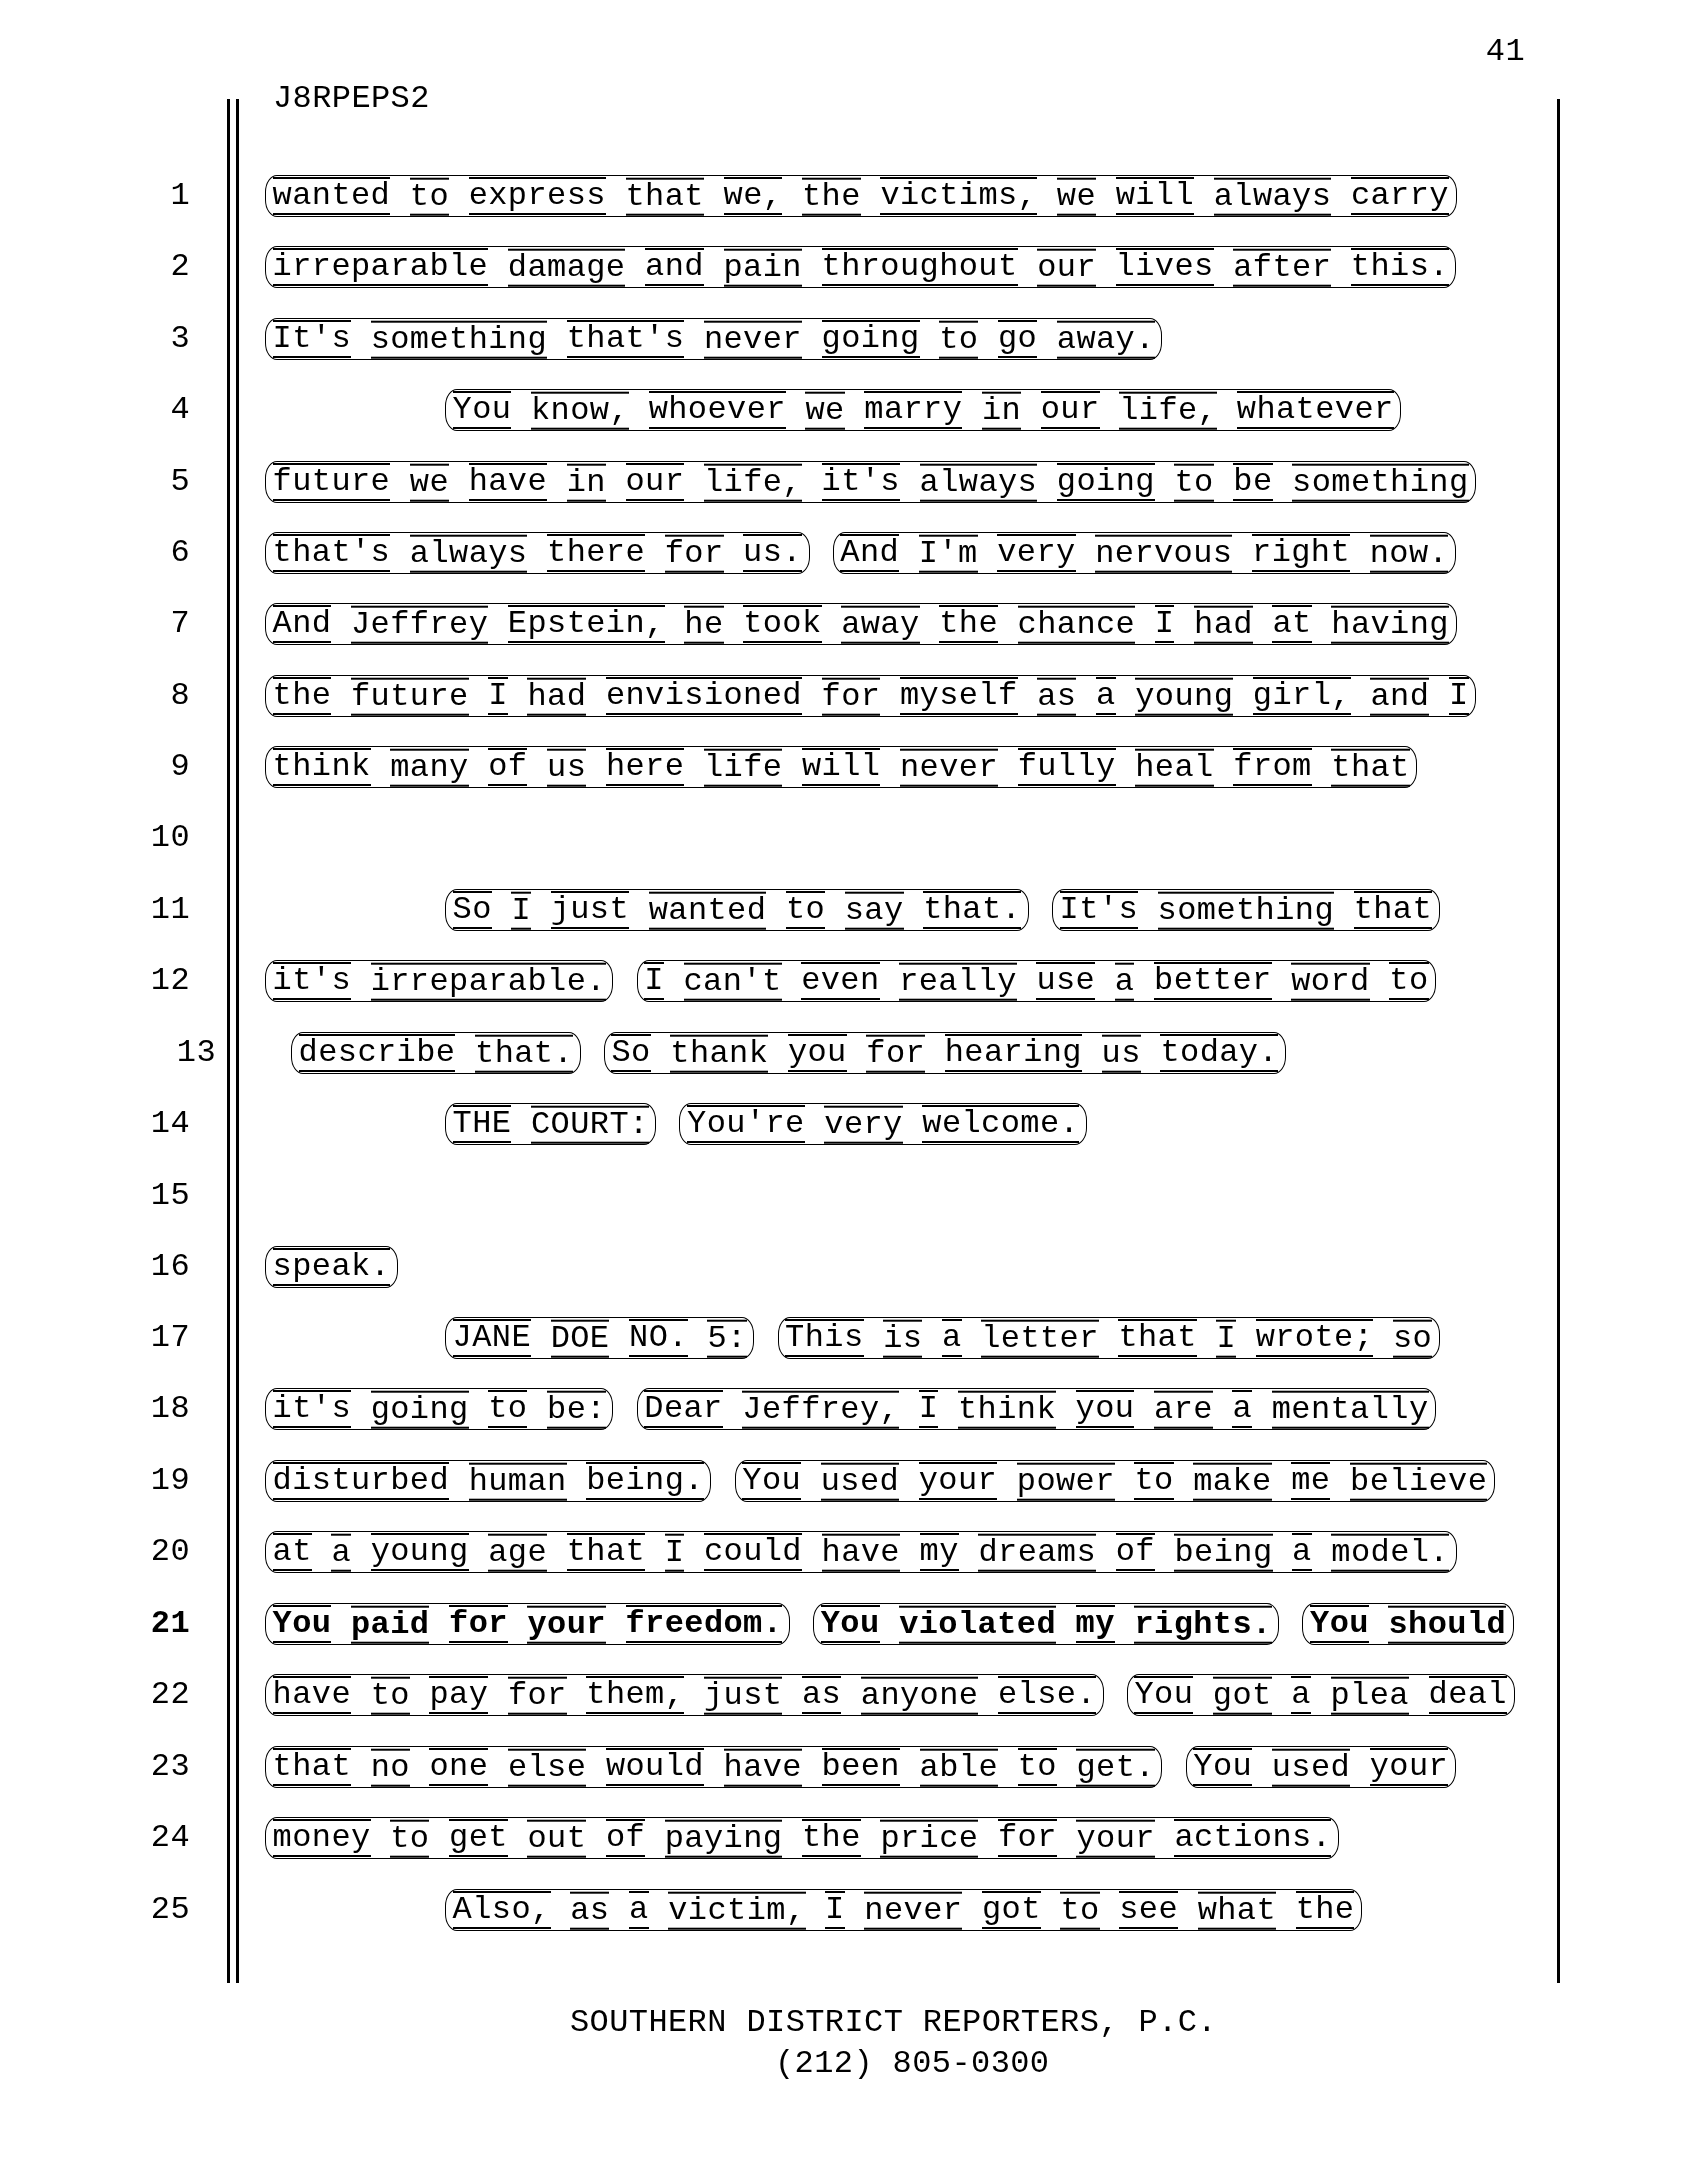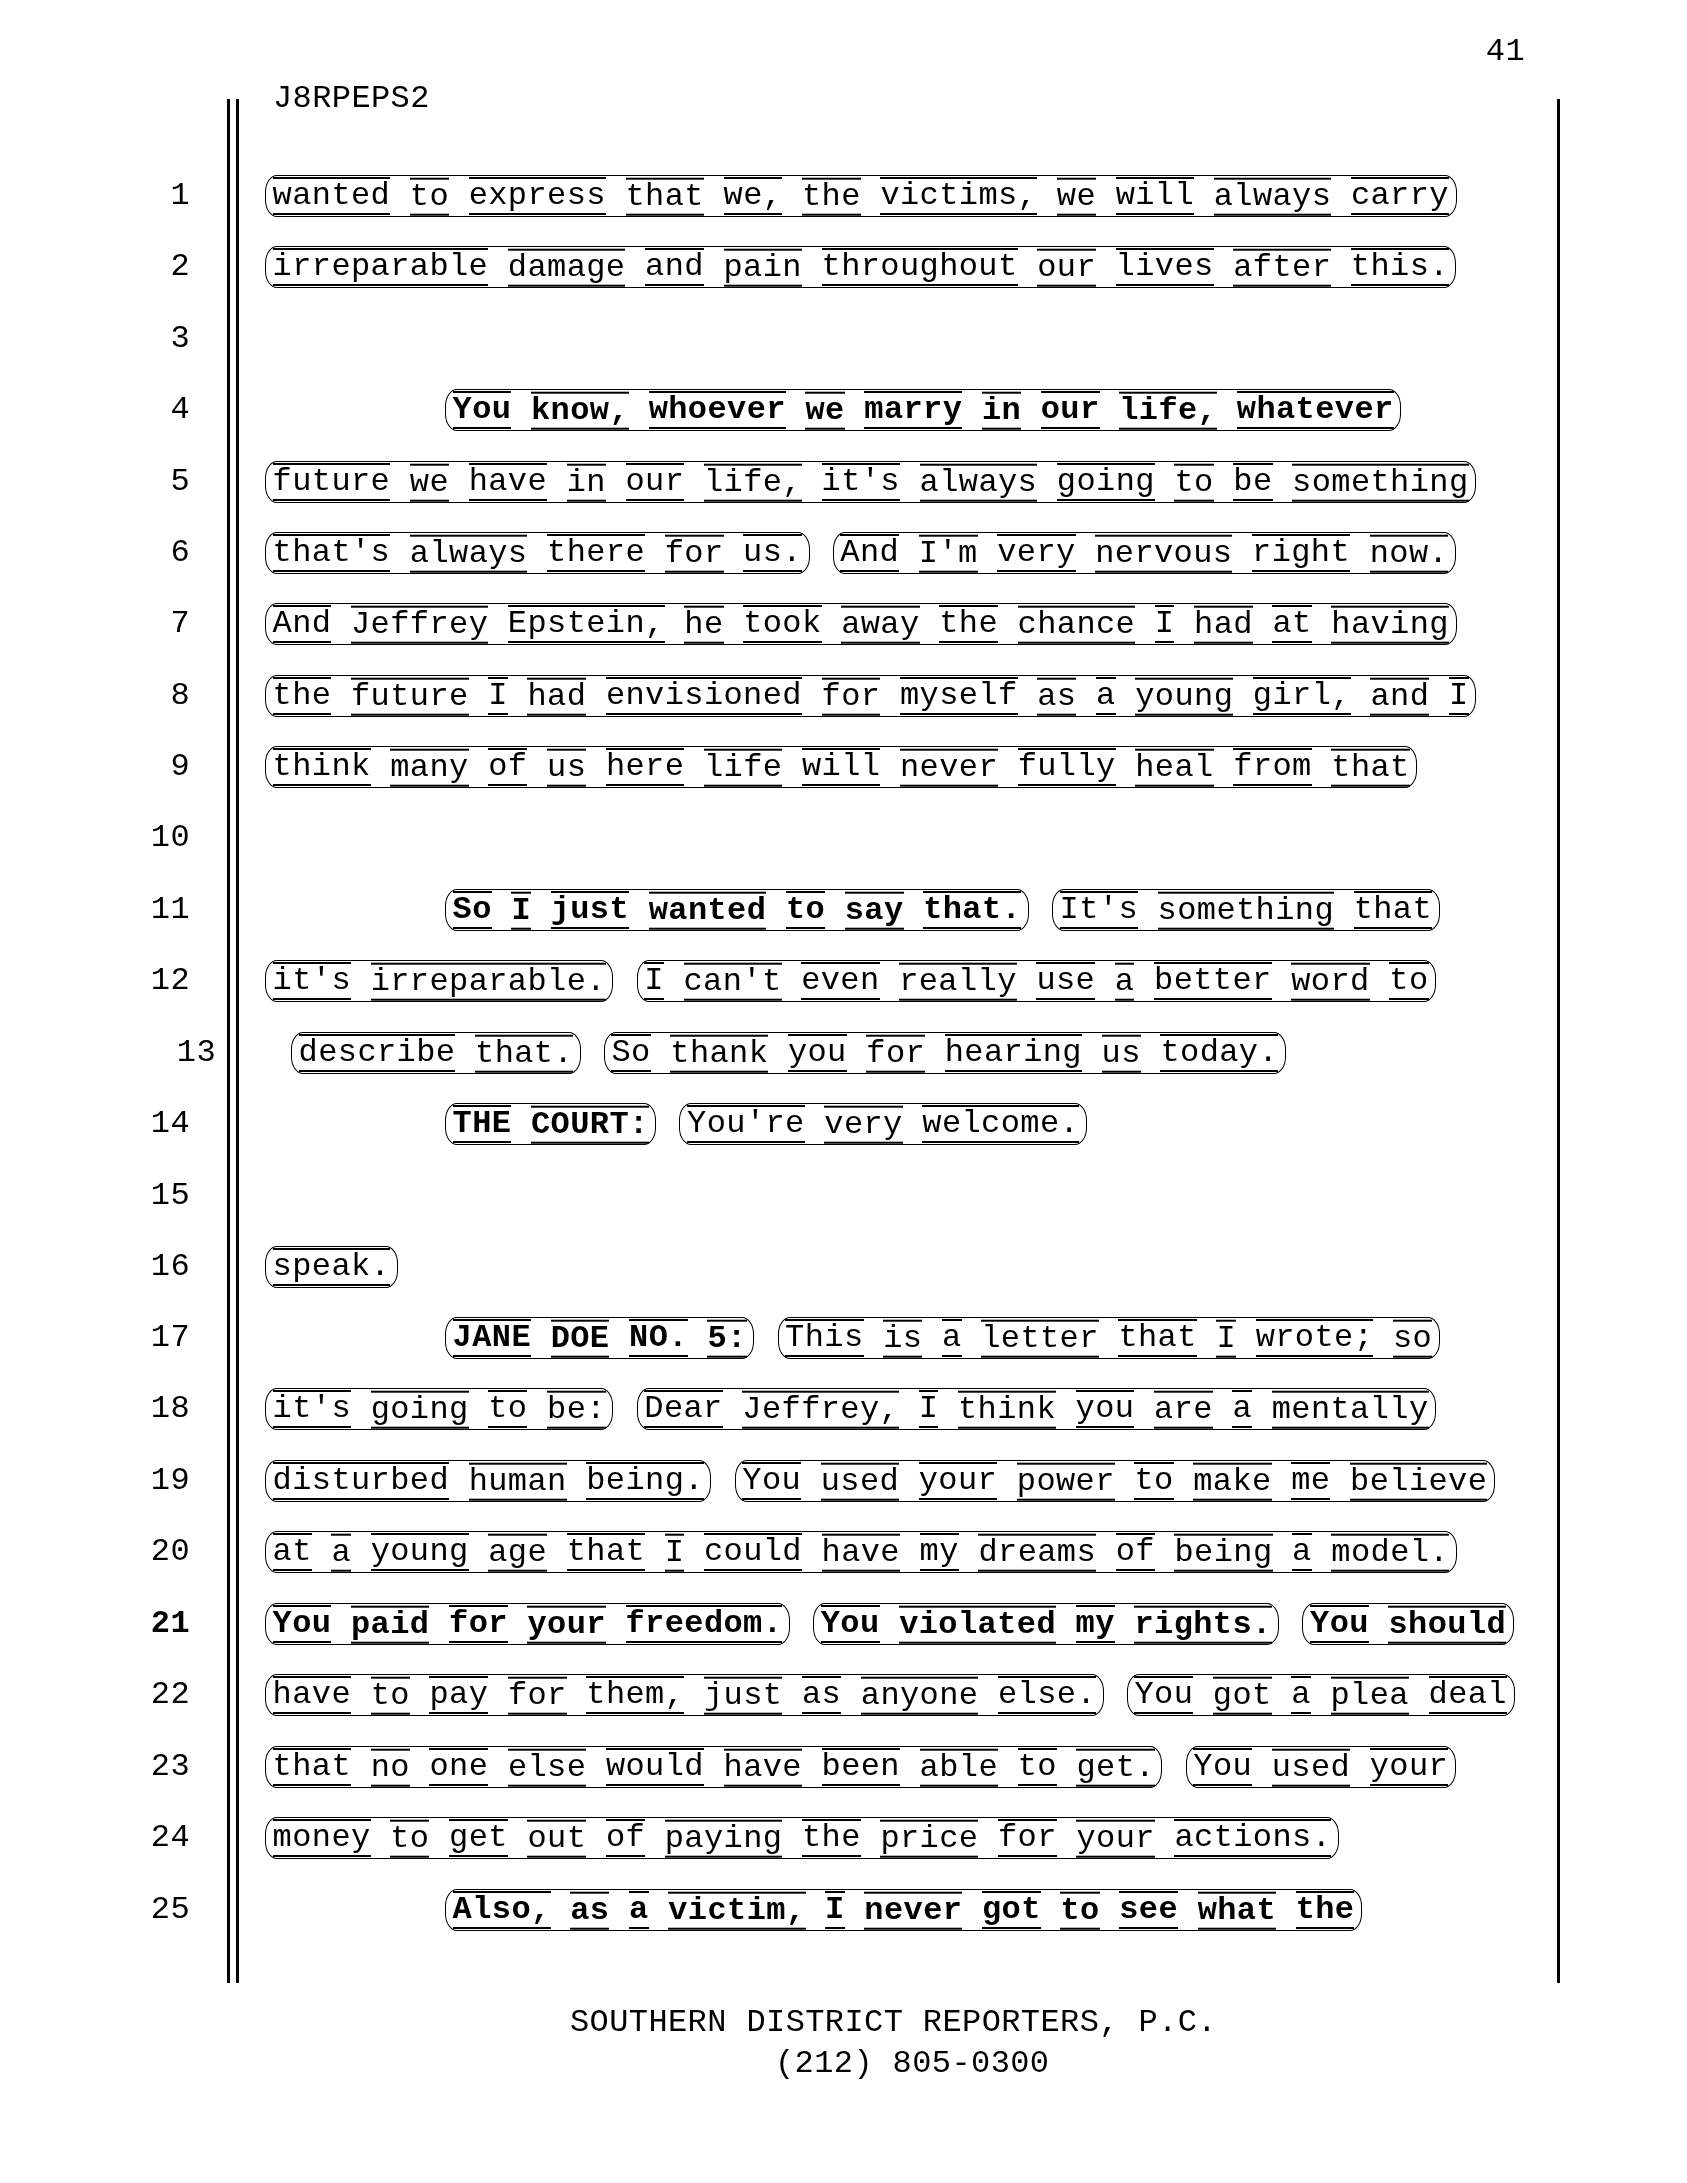--- a/index.html
+++ b/index.html
@@ -35,21 +35,21 @@
   }
   .seg {
     display: inline-block;
     border: 1.3px solid #000000;
     border-radius: 12px / 17px;
     padding: 1.3px 6.6px;
     margin: 0 -8px;
     line-height: 34px;
     white-space: pre;
   }
-  .row.indent .seg:first-child { margin-left: 172px; font-weight: bold; }
+  .row.indent .seg:first-child { margin-left: 172px; }
   .w {
     display: inline-block;
     line-height: 34px;
     border-top: 2px solid #000000;
     border-bottom: 2px solid #000000;
     white-space: pre;
   }
   .w:nth-child(even) { transform: translateY(0.7px); }
 
   .footer-line1 { left: 570px;  top: 2001px; }
@@ -70,20 +70,21 @@
       <div class="row" style="top: 174px;">
         <span class="lineno">1</span>
         <div class="txt"><span class="seg"><span class="w">wanted</span> <span class="w">to</span> <span class="w">express</span> <span class="w">that</span> <span class="w">we,</span> <span class="w">the</span> <span class="w">victims,</span> <span class="w">we</span> <span class="w">will</span> <span class="w">always</span> <span class="w">carry</span></span></div>
       </div>
       <div class="row" style="top: 245px;">
         <span class="lineno">2</span>
         <div class="txt"><span class="seg"><span class="w">irreparable</span> <span class="w">damage</span> <span class="w">and</span> <span class="w">pain</span> <span class="w">throughout</span> <span class="w">our</span> <span class="w">lives</span> <span class="w">after</span> <span class="w">this.</span></span></div>
       </div>
       <div class="row" style="top: 317px;">
         <span class="lineno">3</span>
+        <div class="txt"><span class="seg"><span class="w">It's</span> <span class="w">something</span> <span class="w">that's</span> <span class="w">never</span> <span class="w">going</span> <span class="w">to</span> <span class="w">go</span> <span class="w">away.</span></span></div>
       </div>
       <div class="row indent" style="top: 388px;">
         <span class="lineno">4</span>
         <div class="txt"><span class="seg"><span class="w">You</span> <span class="w">know,</span> <span class="w">whoever</span> <span class="w">we</span> <span class="w">marry</span> <span class="w">in</span> <span class="w">our</span> <span class="w">life,</span> <span class="w">whatever</span></span></div>
       </div>
       <div class="row" style="top: 460px;">
         <span class="lineno">5</span>
         <div class="txt"><span class="seg"><span class="w">future</span> <span class="w">we</span> <span class="w">have</span> <span class="w">in</span> <span class="w">our</span> <span class="w">life,</span> <span class="w">it's</span> <span class="w">always</span> <span class="w">going</span> <span class="w">to</span> <span class="w">be</span> <span class="w">something</span></span></div>
       </div>
       <div class="row" style="top: 531px;">

